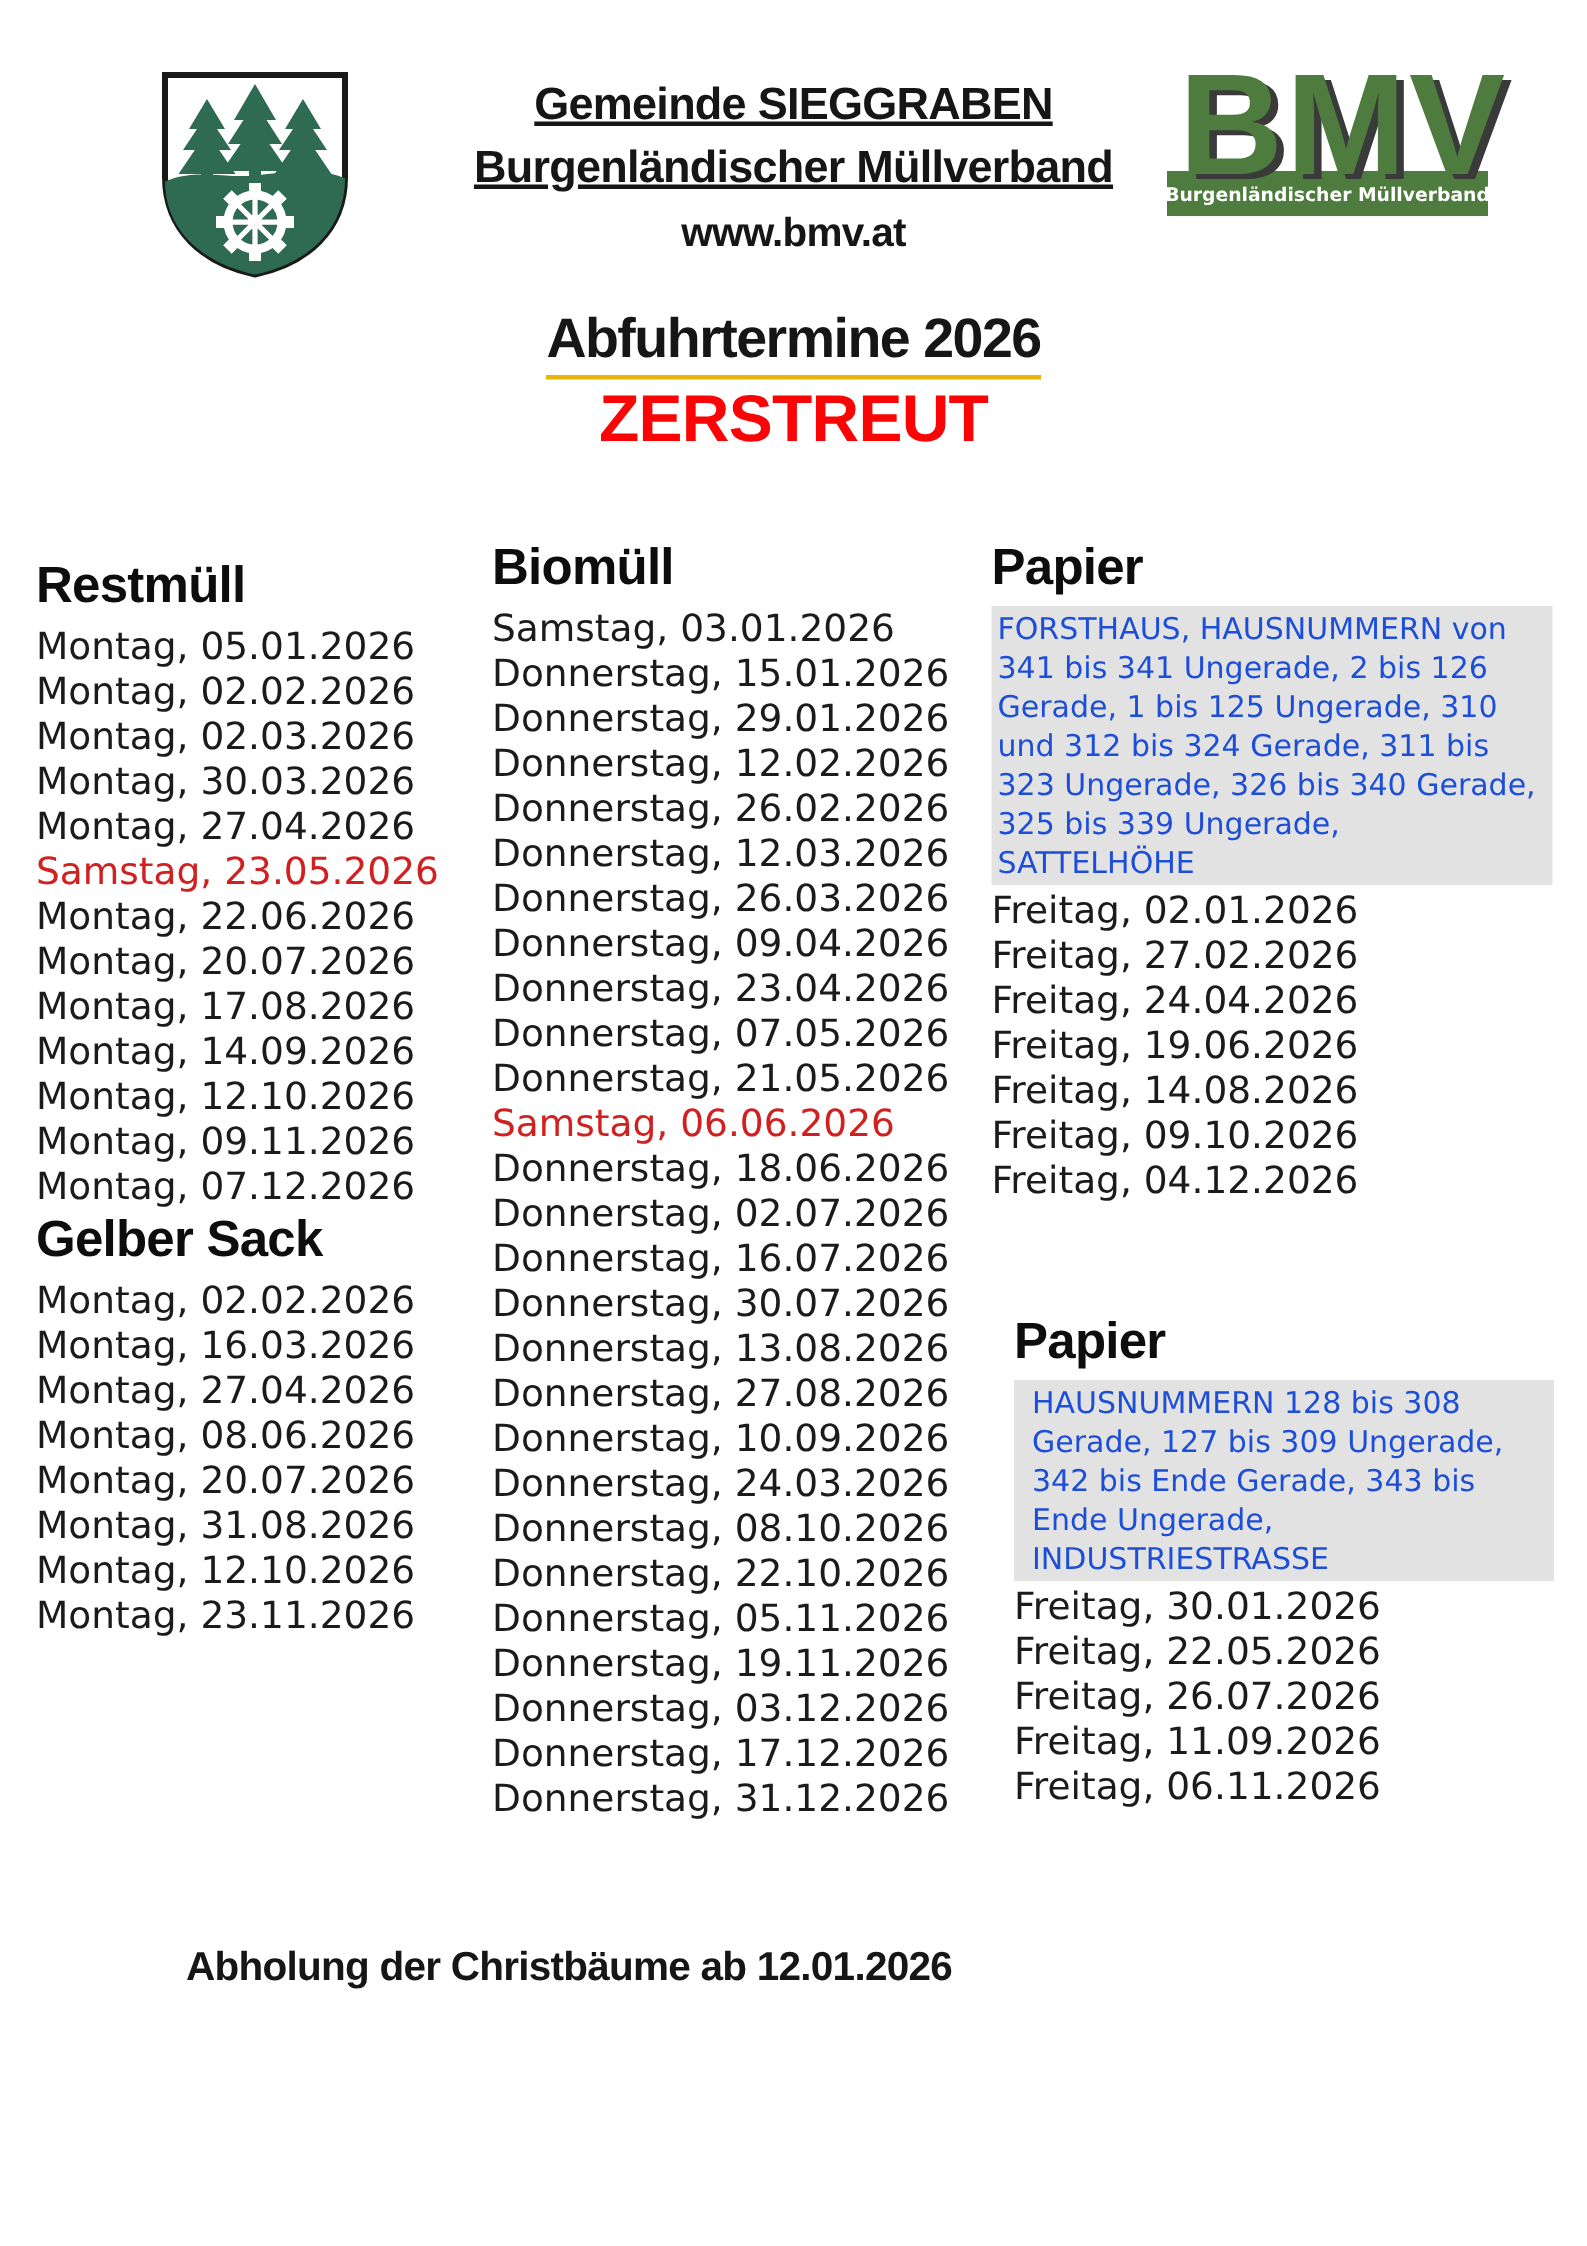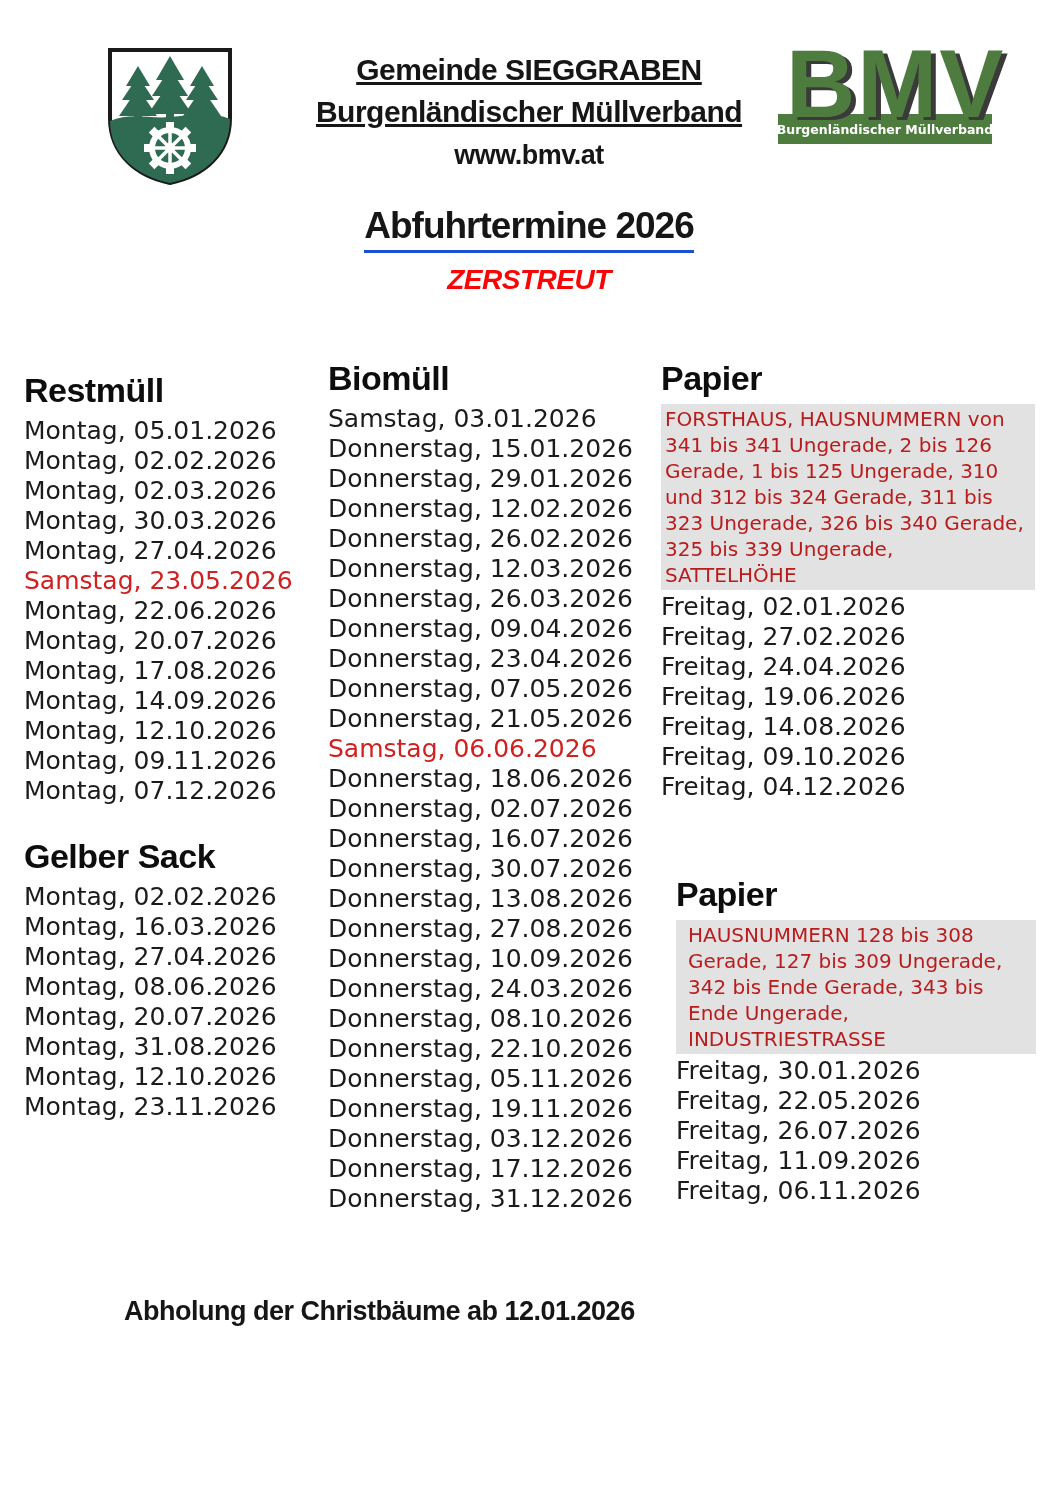--- a/index.html
+++ b/index.html
@@ -44,50 +44,50 @@
   .bmv-banner span{
     color:#ffffff;font-weight:bold;font-size:12.5px;
     font-family:"DejaVu Sans",sans-serif;white-space:nowrap;
   }
 
   
   .title-block{left:0;top:206px;width:1058px;text-align:center;}
   .page-title{
     display:inline-block;
     font-size:37px;font-weight:bold;letter-spacing:-1px;line-height:40px;
-    border-bottom:3px solid #1d4ed8;padding-bottom:4px;
+    border-bottom:3px solid #eab308;padding-bottom:4px;
   }
   .page-subtitle{
-    font-size:28px;font-weight:bold;letter-spacing:-0.5px;line-height:38px;
-    color:var(--accent-red);margin-top:8px;font-style:italic;
+    font-size:44px;font-weight:bold;letter-spacing:-0.5px;line-height:38px;
+    color:var(--accent-red);margin-top:8px;
   }
 
   
   .col-restmuell{left:24px;top:370px;width:302px;}
   .col-biomuell{left:328px;top:358px;width:334px;}
   .col-papier1{left:661px;top:358px;width:374px;}
   .col-papier2{left:676px;top:874px;width:360px;}
 
   .section-heading{
     font-size:34px;font-weight:bold;letter-spacing:-0.5px;
     line-height:40px;margin-bottom:6px;color:#0d0d0d;
   }
-  .gs-heading{margin-top:30px;}
+  .gs-heading{}
 
   .date-line{
     font-family:"DejaVu Sans",sans-serif;
     font-size:25px;line-height:30px;color:#1b1b1b;
     white-space:nowrap;
   }
   .date-line.red{color:var(--date-red);}
 
   .note{
     background:var(--highlight-gray);
     font-family:"DejaVu Sans",sans-serif;
-    font-size:20px;line-height:26px;color:#b91c1c;
+    font-size:20px;line-height:26px;color:#1d4ed8;
     padding:2px 4px;margin-bottom:2px;
   }
   .note-tall{min-height:156px;}
   .note-short{min-height:104px;padding-left:12px;}
 
   .footer-note{
     left:124px;top:1295px;
     font-size:27px;font-weight:bold;letter-spacing:-0.5px;line-height:32px;
   }
 </style>

